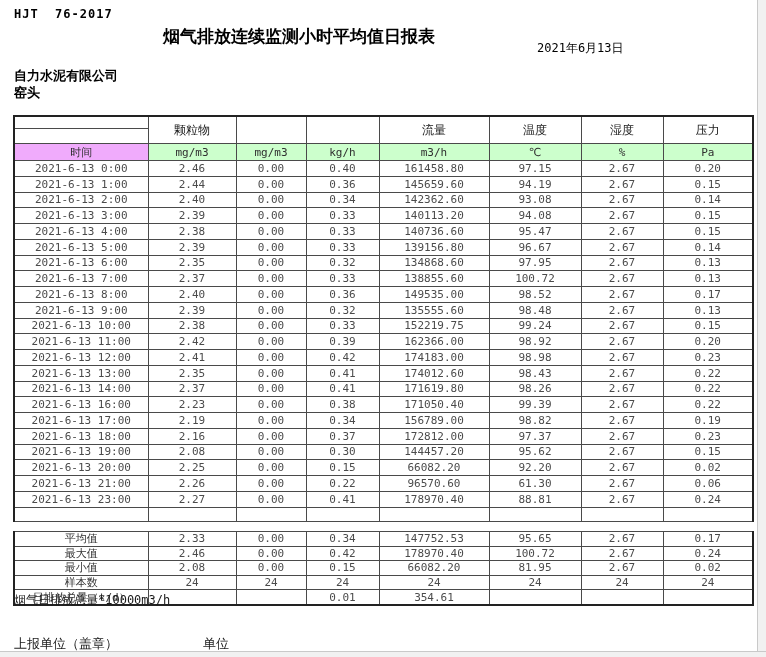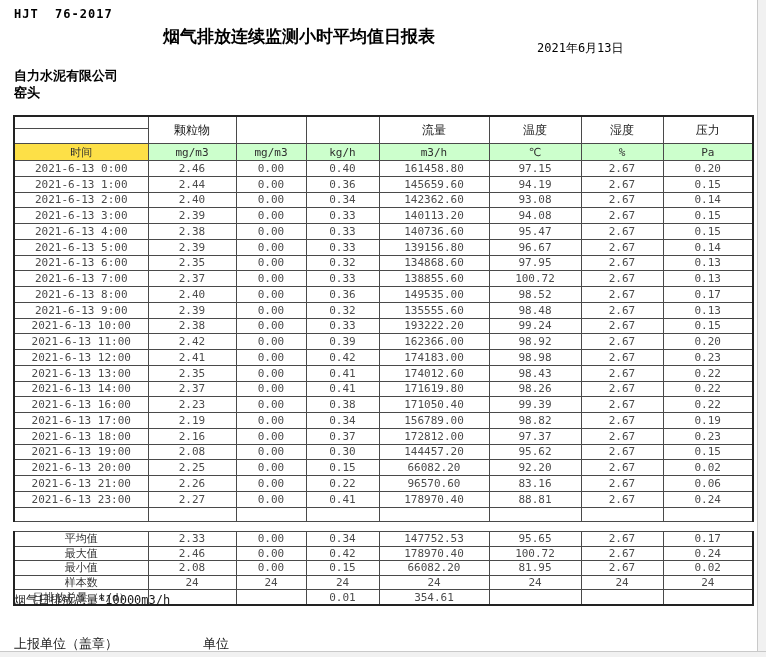--- a/index.html
+++ b/index.html
@@ -76,21 +76,21 @@
         </th>
         <th>颗粒物</th>
         <th></th>
         <th></th>
         <th>流量</th>
         <th>温度</th>
         <th>湿度</th>
         <th>压力</th>
       </tr>
     <tr class="unit-row">
-        <td style="background: #fde047;">时间</td>
+        <td style="background: #f0abfc;">时间</td>
         <td style="background: rgb(204, 255, 204);">mg/m3</td>
         <td style="background: rgb(204, 255, 204);">mg/m3</td>
         <td style="background: rgb(204, 255, 204);">kg/h</td>
         <td style="background: rgb(204, 255, 204);">m3/h</td>
         <td style="background: rgb(204, 255, 204);">℃</td>
         <td style="background: rgb(204, 255, 204);">%</td>
         <td style="background: rgb(204, 255, 204);">Pa</td>
       </tr>
   </thead>
   <tbody>
@@ -192,21 +192,21 @@
         <td>135555.60</td>
         <td>98.48</td>
         <td>2.67</td>
         <td>0.13</td>
       </tr>
       <tr class="data-row">
         <td>2021-6-13 10:00</td>
         <td>2.38</td>
         <td>0.00</td>
         <td>0.33</td>
-        <td>193222.20</td>
+        <td>152219.75</td>
         <td>99.24</td>
         <td>2.67</td>
         <td>0.15</td>
       </tr>
       <tr class="data-row">
         <td>2021-6-13 11:00</td>
         <td>2.42</td>
         <td>0.00</td>
         <td>0.39</td>
         <td>162366.00</td>
@@ -293,21 +293,21 @@
         <td>92.20</td>
         <td>2.67</td>
         <td>0.02</td>
       </tr>
       <tr class="data-row">
         <td>2021-6-13 21:00</td>
         <td>2.26</td>
         <td>0.00</td>
         <td>0.22</td>
         <td>96570.60</td>
-        <td>83.16</td>
+        <td>61.30</td>
         <td>2.67</td>
         <td>0.06</td>
       </tr>
       <tr class="data-row">
         <td>2021-6-13 23:00</td>
         <td>2.27</td>
         <td>0.00</td>
         <td>0.41</td>
         <td>178970.40</td>
         <td>88.81</td>

